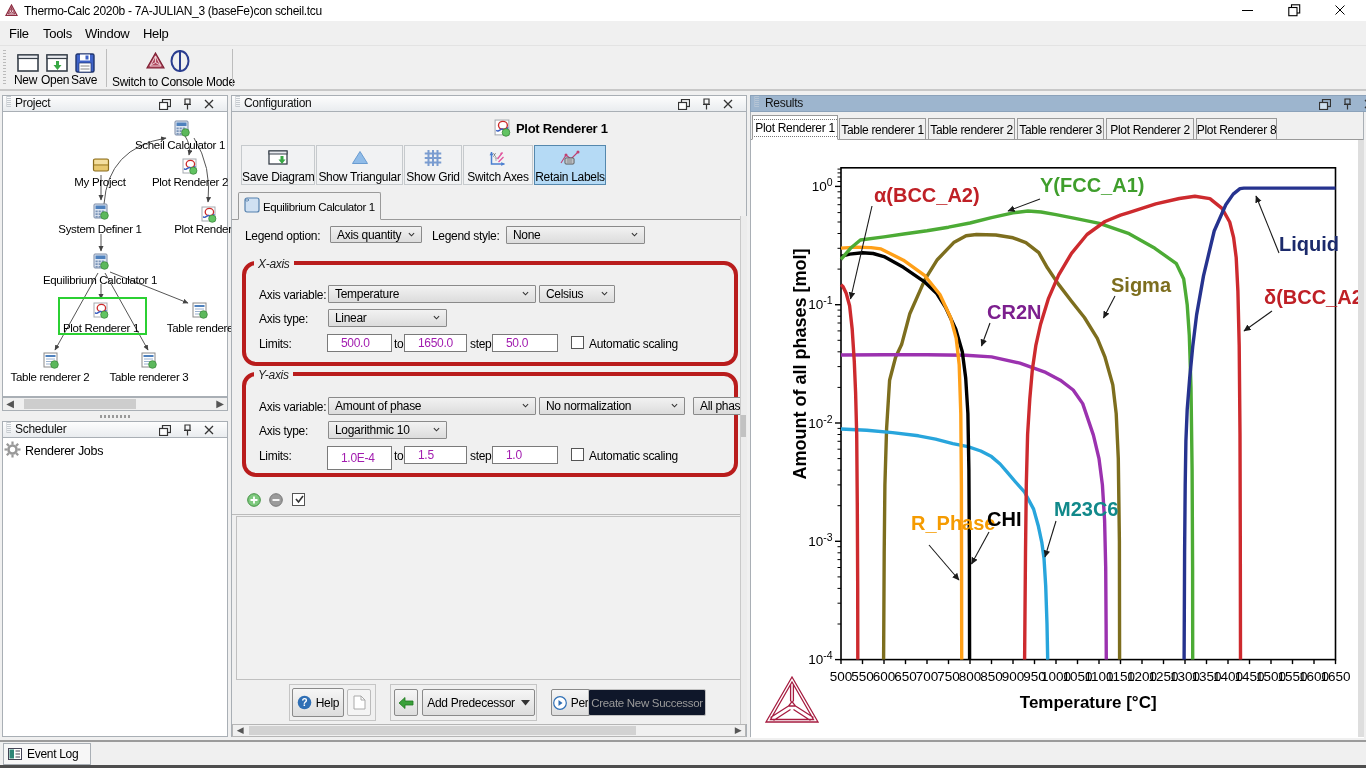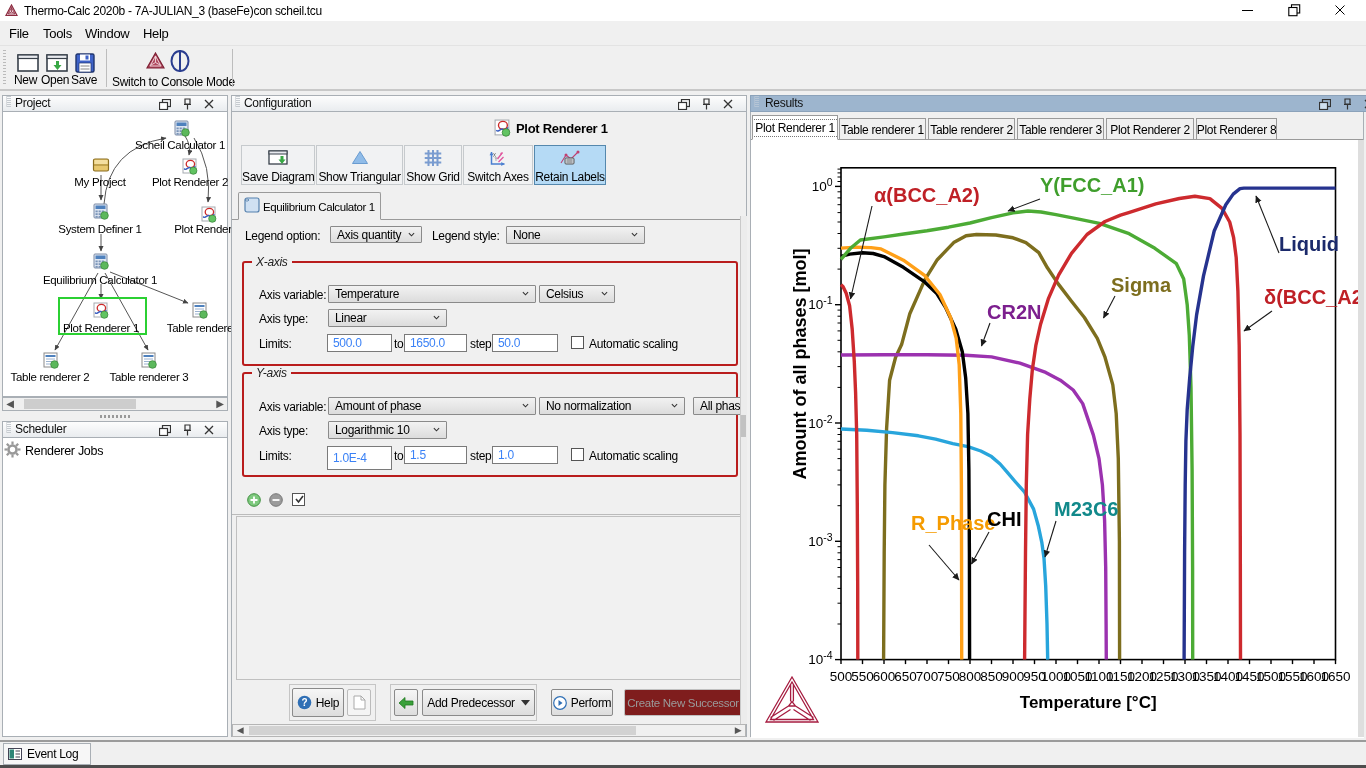--- a/index.html
+++ b/index.html
@@ -3,24 +3,24 @@
 <style>
 *{margin:0;padding:0;box-sizing:border-box}
 html,body{width:1366px;height:768px;overflow:hidden;font-family:"Liberation Sans",sans-serif;background:#f0f0f0;position:relative;letter-spacing:-0.3px}
 svg text{letter-spacing:0}
 .abs{position:absolute}
 .panelhdr{position:absolute;border:1px solid #a9afb5;background:linear-gradient(#fdfdfd,#e9ecef);font-size:12px;color:#111;display:flex;align-items:flex-start}
 .phbtns{position:absolute;right:13px;top:2px;display:flex;gap:12px;align-items:center}
 .grip{width:5px;height:11px;margin:0 4px 0 3px;background:repeating-linear-gradient(#c6cbd0 0 1px,transparent 1px 2px);border-left:1px solid #d8dbde}
 .combo{position:absolute;border:1px solid #8a8a8a;background:linear-gradient(#f2f2f2,#dcdcdc);font-size:12px;color:#000;display:flex;align-items:center;padding-left:6px;border-radius:1px;white-space:nowrap;overflow:hidden}
 .combo .chev{position:absolute;right:6px;top:50%;margin-top:-4px;width:7px;height:7px}
-.tin{position:absolute;border:1px solid #7a7a7a;background:#fff;font-size:12px;color:#3b82f6;display:flex;align-items:center;padding-left:5px}
+.tin{position:absolute;border:1px solid #7a7a7a;background:#fff;font-size:12px;color:#a21caf;display:flex;align-items:center;padding-left:13px}
 .lb{position:absolute;font-size:12px;color:#000;white-space:nowrap}
 .cb{position:absolute;width:13px;height:13px;border:1px solid #555;background:#fff}
-.gb{position:absolute;border:2px solid #b91c1c;border-radius:3px}
+.gb{position:absolute;border:4px solid #b91c1c;border-radius:14px}
 .gb>span{position:absolute;top:-8px;left:8px;background:#f0f0f0;padding:0 4px;font-size:12px;font-style:italic;color:#222}
 .tbtn{position:absolute;border:1px solid #c6cacd;background:#f1f2f3;text-align:center;font-size:12px;color:#000;white-space:nowrap}
 .btn{position:absolute;border:1px solid #8a8a8a;background:linear-gradient(#f6f6f6,#ddd);border-radius:2px;font-size:12px;color:#000;display:flex;align-items:center;justify-content:center;white-space:nowrap}
 .tab{position:absolute;font-size:12px;color:#000;background:#f0f0f0;border:1px solid #9a9a9a;display:flex;align-items:center;justify-content:center;white-space:nowrap;overflow:hidden}
 svg{display:block}
 </style></head><body>
 
 <div class="abs" style="left:0;top:0;width:1366px;height:21px;background:#fff">
  <svg class="abs" style="left:5px;top:4px" width="13" height="13" viewBox="0 0 13 13">
       <path d="M6.5,1 L12,11.5 L1,11.5 Z" fill="#f3dde2" stroke="#8c2a3f" stroke-width="1.2"></path>
@@ -450,21 +450,21 @@
       <path d="M15,4 h-8 v-3.5 l-6,5.5 6,5.5 v-3.5 h8 z" fill="#3aa03a" stroke="#1f7a1f" stroke-width=".8"></path>
     </svg>
   </div>
 <div class="btn" style="left:422px;top:689px;width:113px;height:27px">Add Predecessor&nbsp;&nbsp;<svg width="9" height="6" viewBox="0 0 9 6">
       <path d="M0,0 L4.5,5.5 L9,0 z" fill="#333"></path>
     </svg></div>
 <div class="btn" style="left:551px;top:689px;width:62px;height:27px"><svg width="14" height="14" style="margin-right:4px">
       <circle cx="7" cy="7" r="6.3" fill="#fff" stroke="#2f6fb5" stroke-width="1.2"></circle>
       <path d="M5.5,4 L9.5,7 L5.5,10 z" fill="#2f6fb5"></path>
     </svg>Perform</div>
-<div class="btn" style="left:624px;top:689px;width:118px;height:27px;color:#9a9a9a;background:#7f1d1d;border-color:#c0c0c0;font-size:11.5px">Create New Successor</div>
+<div class="btn" style="left:588px;top:689px;width:118px;height:27px;color:#9a9a9a;background:#0f172a;border-color:#c0c0c0;font-size:11.5px">Create New Successor</div>
 <div class="abs" style="left:232px;top:724px;width:514px;height:13px;background:#f0f0f0;border:1px solid #b5b5b5">
 <div class="abs" style="left:1px;top:0;width:12px;height:11px;color:#555;font-size:9px;text-align:center;line-height:11px">◀</div>
 <div class="abs" style="left:499px;top:0;width:12px;height:11px;color:#555;font-size:9px;text-align:center;line-height:11px">▶</div>
 <div class="abs" style="left:16px;top:1px;width:387px;height:9px;background:#d2d2d2"></div>
   </div>
 <div class="abs" style="left:740px;top:216px;width:7px;height:508px;background:#ececec;border-left:1px solid #c9c9c9"></div>
 <div class="abs" style="left:741px;top:415px;width:5px;height:22px;background:#c2c2c2"></div>
 <div class="panelhdr" style="left:750px;top:95px;width:638px;height:17px;background:#9db5ce;border-color:#8ba2ba">
     <div class="grip" style="border-left-color:#aebfd2;background:repeating-linear-gradient(#b5c5d6 0 1px,transparent 1px 2px)"></div>
     <span style="margin-left:2px">Results</span>

